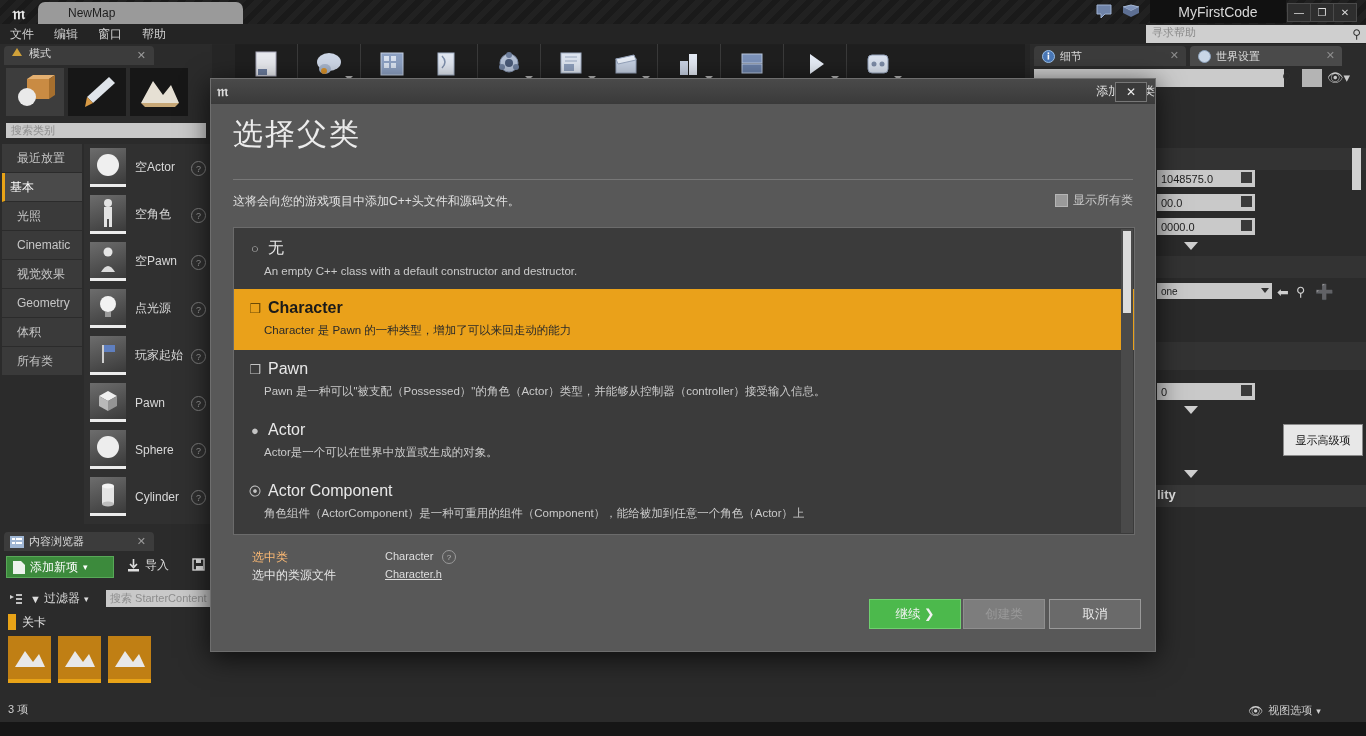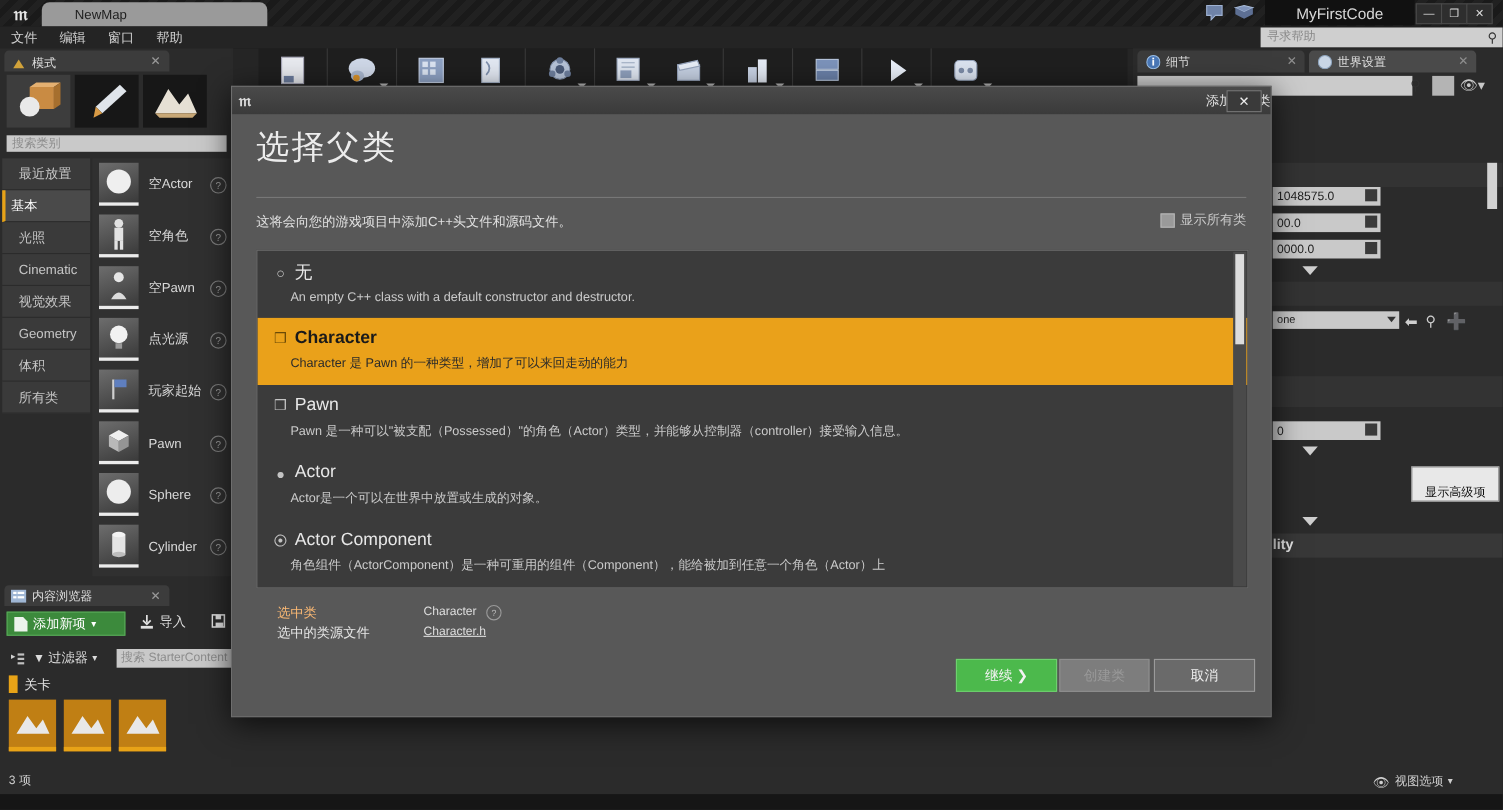--- a/index.html
+++ b/index.html
@@ -32,21 +32,21 @@
   #help-search{left:1146px;top:25px;width:220px;height:18px;background:#cfcfcf;
     display:flex;align-items:flex-start;color:#8a8a8a;font-size:11px;padding-left:6px;box-sizing:border-box;}
   #help-search-icon{position:absolute;right:5px;top:2px;color:#333;font-size:12px;}
 
   
   #workspace{left:0;top:44px;width:1366px;height:692px;background:#262626;}
 
   
   #modes-panel{left:0;top:44px;width:212px;height:486px;background:#2b2b2b;}
   #modes-tab{left:4px;top:46px;width:150px;height:19px;background:#3c3c3c;border-radius:4px 4px 0 0;
-    display:flex;align-items:flex-end;padding-left:6px;box-sizing:border-box;font-size:11px;color:#dcdcdc;}
+    display:flex;align-items:flex-start;padding-left:6px;box-sizing:border-box;font-size:11px;color:#dcdcdc;}
   #modes-tab-close{position:absolute;right:8px;top:3px;color:#9a9a9a;font-size:11px;}
   #modes-icons{left:6px;top:68px;width:200px;height:50px;display:flex;gap:4px;}
   .mode-btn{width:58px;height:48px;background:#171717;display:flex;align-items:center;justify-content:center;}
   .mode-btn.sel{background:#3d3d3d;}
   #mode-search{left:6px;top:123px;width:200px;height:15px;background:#c9c9c9;color:#8d8d8d;
     font-size:11px;display:flex;padding-left:5px;box-sizing:border-box;}
   #cat-list{left:2px;top:144px;width:80px;height:270px;}
   .cat{height:28px;display:flex;align-items:center;padding-left:15px;font-size:12px;color:#c6c6c6;
     background:#3a3a3a;border-bottom:1px solid #2b2b2b;}
   .cat.active{background:#4a4a4a;color:#fff;border-left:3px solid #e8a317;padding-left:5px;}
@@ -80,34 +80,34 @@
     display:flex;align-items:center;padding-left:4px;box-sizing:border-box;}
   .rspin{position:absolute;right:3px;top:2px;width:11px;height:11px;background:#3a3a3a;}
   .rcaret{width:0;height:0;border-left:7px solid transparent;border-right:7px solid transparent;
     border-top:8px solid #cfcfcf;}
   .rrow-dark{left:1150px;width:216px;height:22px;background:#333;}
   #rcombo{left:1157px;top:283px;width:115px;height:16px;background:#c9c9c9;color:#222;font-size:10px;
     display:flex;align-items:center;padding-left:4px;box-sizing:border-box;}
   #rcombo-caret{position:absolute;right:3px;top:5px;width:0;height:0;border-left:4px solid transparent;
     border-right:4px solid transparent;border-top:5px solid #333;}
   #tooltip-adv{left:1283px;top:424px;width:78px;height:30px;background:#e8e8e8;border:1px solid #8a8a8a;
-    color:#111;font-size:11px;display:flex;align-items:flex-end;justify-content:center;}
+    color:#111;font-size:11px;display:flex;align-items:center;justify-content:center;}
   #rscroll{left:1352px;top:148px;width:9px;height:42px;background:#d2d2d2;}
 
   
   #cb-panel{left:0;top:530px;width:1366px;height:192px;background:#2b2b2b;}
   #cb-tab{left:4px;top:532px;width:150px;height:19px;background:#3c3c3c;border-radius:4px 4px 0 0;
     display:flex;align-items:center;padding-left:6px;box-sizing:border-box;font-size:11px;color:#dcdcdc;}
   #cb-tab-close{position:absolute;right:8px;top:3px;color:#9a9a9a;font-size:11px;}
   #cb-add{left:6px;top:556px;width:108px;height:22px;background:#3c8a3c;border:1px solid #58a858;
     display:flex;align-items:center;padding-left:5px;box-sizing:border-box;font-size:12px;color:#fff;}
   #cb-import{left:126px;top:557px;display:flex;align-items:center;font-size:12px;color:#dcdcdc;}
   #cb-filter{left:30px;top:590px;display:flex;align-items:center;font-size:12px;color:#dcdcdc;}
   #cb-search{left:106px;top:590px;width:110px;height:17px;background:#c9c9c9;color:#8d8d8d;font-size:11px;
-    display:flex;align-items:flex-start;padding-left:4px;box-sizing:border-box;}
+    display:flex;align-items:center;padding-left:4px;box-sizing:border-box;}
   #cb-levels{left:8px;top:612px;height:20px;display:flex;align-items:center;font-size:12px;color:#e2e2e2;}
   #cb-levels-bar{width:8px;height:16px;background:#e8a317;margin-right:6px;}
   #cb-assets{left:8px;top:636px;display:flex;gap:7px;}
   .asset{width:43px;height:43px;background:#c07f14;display:flex;align-items:center;justify-content:center;
     border-bottom:4px solid #e8a317;}
   #cb-count{left:8px;top:702px;font-size:11px;color:#cfcfcf;}
 
   
   #statusbar{left:0;top:722px;width:1366px;height:14px;background:#161616;}
   #viewopt{left:1248px;top:703px;display:flex;align-items:center;font-size:11px;color:#cfcfcf;}

